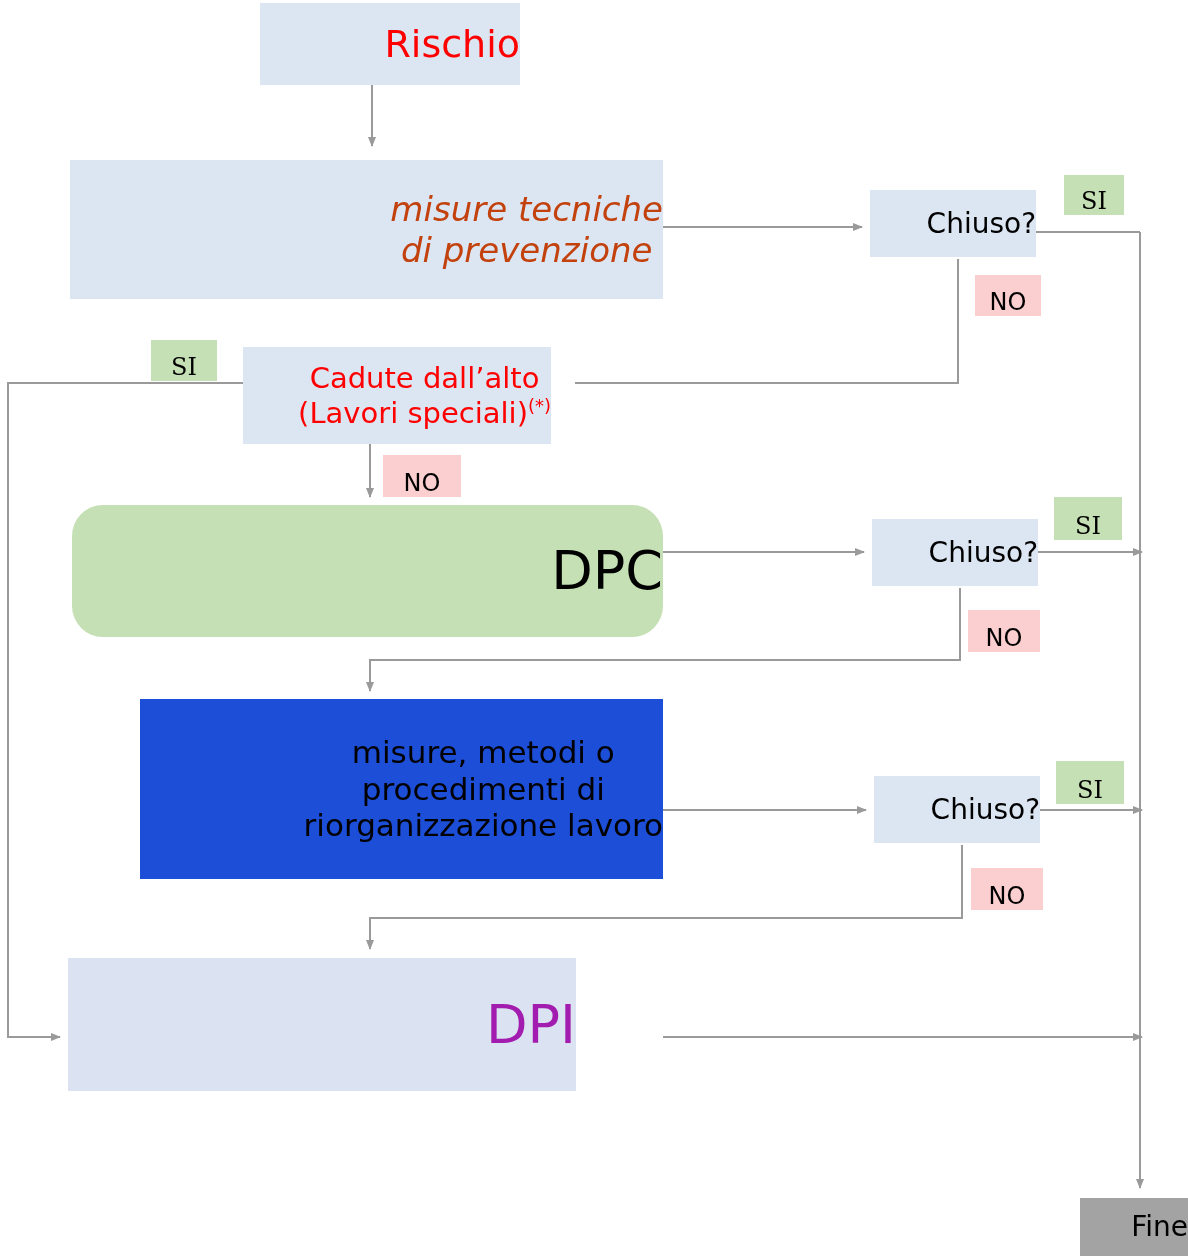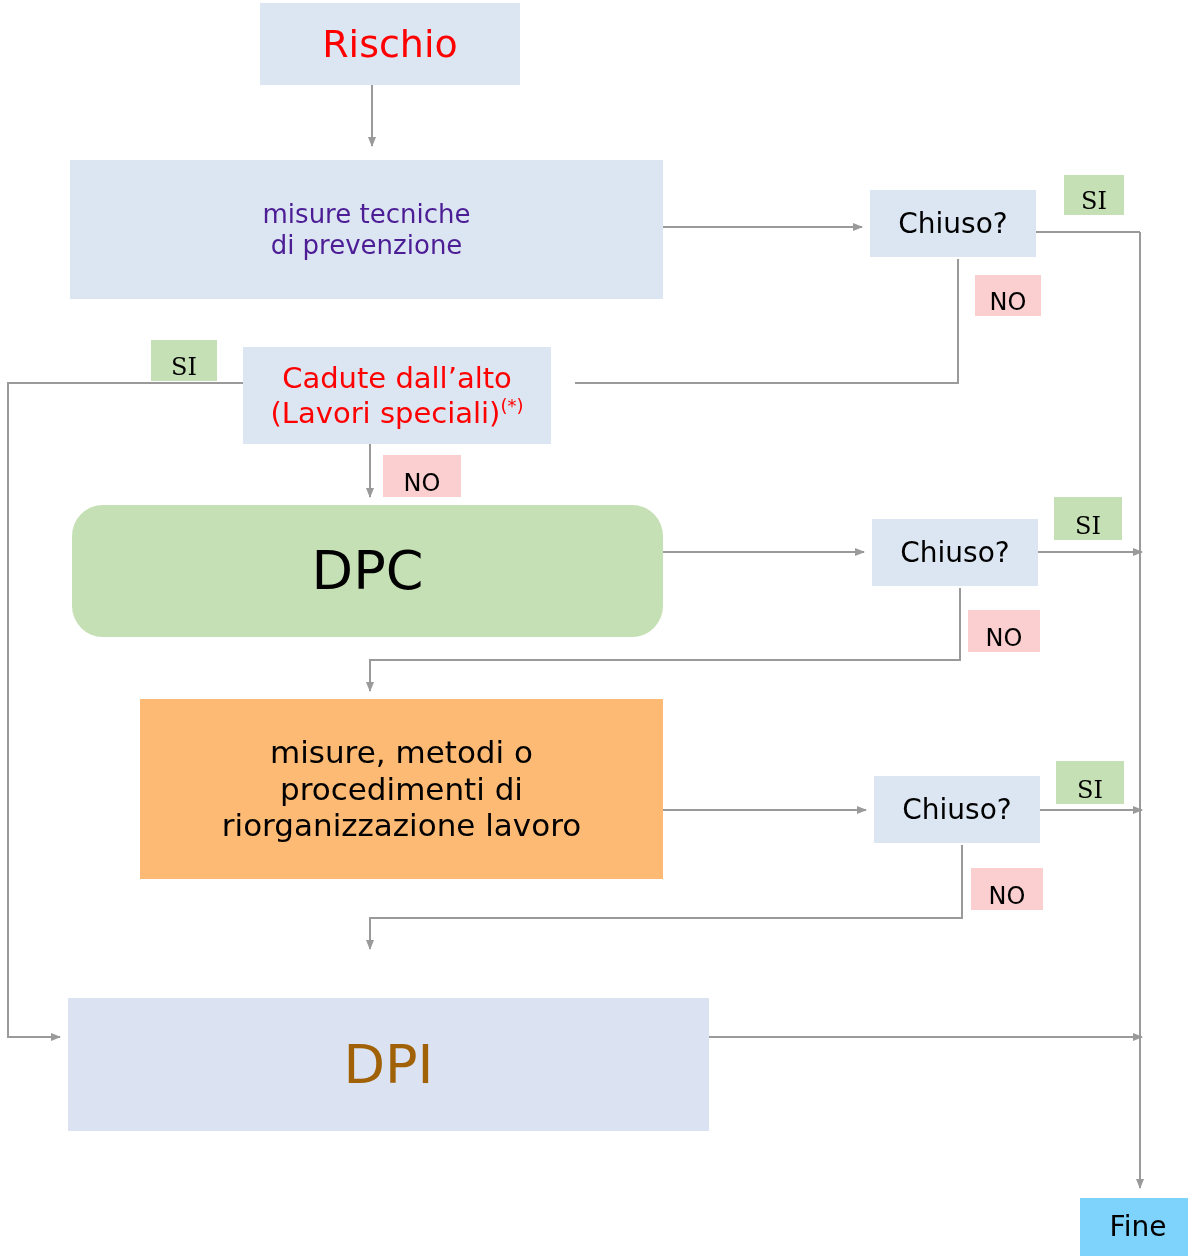--- a/index.html
+++ b/index.html
@@ -22,21 +22,21 @@
     left: 0;
     top: 0;
     width: 1188px;
     height: 1256px;
   }
   .node {
     position: absolute;
     box-sizing: border-box;
     display: flex;
     align-items: center;
-    justify-content: center;
+    justify-content: flex-end;
     text-align: center;
     line-height: 1.18;
     white-space: pre-line;
     z-index: 2;
   }
   .tag {
     position: absolute;
     box-sizing: border-box;
     display: flex;
     align-items: flex-end;
@@ -88,57 +88,57 @@
 
     <path d="M 962 845 L 962 918 L 370 918 L 370 949" fill="none" stroke="#9a9a9a" stroke-width="2" marker-end="url(#arrowhead)"></path>
 
     <path d="M 663 1037 L 1142 1037" fill="none" stroke="#9a9a9a" stroke-width="2" marker-end="url(#arrowhead)"></path>
   </svg>
 
   <div class="node" style="left: 260px; top: 3px; width: 260px; height: 82px; background: rgb(220, 230, 242); color: rgb(255, 0, 0); font-size: 38px;">
     <span>Rischio</span>
   </div>
 
-  <div class="node" style="left: 70px; top: 160px; width: 593px; height: 139px; background: rgb(220, 230, 242); color: #4c1d95; font-size: 26px;">
+  <div class="node" style="left: 70px; top: 160px; width: 593px; height: 139px; background: rgb(220, 230, 242); color: #c2410c; font-size: 34px; font-style: italic;">
     <span>misure tecniche
 di prevenzione</span>
   </div>
 
   <div class="node" style="left: 243px; top: 347px; width: 308px; height: 97px; background: rgb(220, 230, 242); color: rgb(255, 0, 0); font-size: 29px;">
     <span><span>Cadute dall’alto
 (Lavori speciali)</span><span class="sup-note">(*)</span></span>
   </div>
 
   <div class="node" style="left: 72px; top: 505px; width: 591px; height: 132px; background: rgb(197, 224, 180); color: rgb(0, 0, 0); font-size: 54px; border-radius: 31px;">
     <span>DPC</span>
   </div>
 
-  <div class="node" style="left: 140px; top: 699px; width: 523px; height: 180px; background: #fdba74; color: rgb(0, 0, 0); font-size: 31px;">
+  <div class="node" style="left: 140px; top: 699px; width: 523px; height: 180px; background: #1d4ed8; color: rgb(0, 0, 0); font-size: 31px;">
     <span>misure, metodi o
 procedimenti di
 riorganizzazione lavoro</span>
   </div>
 
-  <div class="node" style="left: 68px; top: 998px; width: 641px; height: 133px; background: rgb(219, 227, 242); color: #a16207; font-size: 54px;">
+  <div class="node" style="left: 68px; top: 958px; width: 508px; height: 133px; background: rgb(219, 227, 242); color: #a21caf; font-size: 54px;">
     <span>DPI</span>
   </div>
 
   <div class="node" style="left: 870px; top: 190px; width: 166px; height: 67px; background: rgb(220, 230, 242); color: rgb(0, 0, 0); font-size: 28px;">
     <span>Chiuso?</span>
   </div>
 
   <div class="node" style="left: 872px; top: 519px; width: 166px; height: 67px; background: rgb(220, 230, 242); color: rgb(0, 0, 0); font-size: 28px;">
     <span>Chiuso?</span>
   </div>
 
   <div class="node" style="left: 874px; top: 776px; width: 166px; height: 67px; background: rgb(220, 230, 242); color: rgb(0, 0, 0); font-size: 28px;">
     <span>Chiuso?</span>
   </div>
 
-  <div class="node" style="left: 1080px; top: 1198px; width: 108px; height: 58px; background: #7dd3fc; color: rgb(0, 0, 0); font-size: 28px; padding-left: 8px;">
+  <div class="node" style="left: 1080px; top: 1198px; width: 108px; height: 58px; background: #a3a3a3; color: rgb(0, 0, 0); font-size: 28px; padding-left: 8px;">
     <span>Fine</span>
   </div>
 
   <div class="tag" style="left: 1064px; top: 175px; width: 60px; height: 40px; background: rgb(197, 224, 180); font-size: 24px; font-family: &quot;DejaVu Serif&quot;, serif;">
     <span>SI</span>
   </div>
   <div class="tag" style="left: 975px; top: 275px; width: 66px; height: 41px; background: rgb(251, 207, 207); font-size: 24px; font-family: &quot;DejaVu Sans&quot;, sans-serif;">
     <span>NO</span>
   </div>
   <div class="tag" style="left: 1054px; top: 497px; width: 68px; height: 43px; background: rgb(197, 224, 180); font-size: 24px; font-family: &quot;DejaVu Serif&quot;, serif;">

